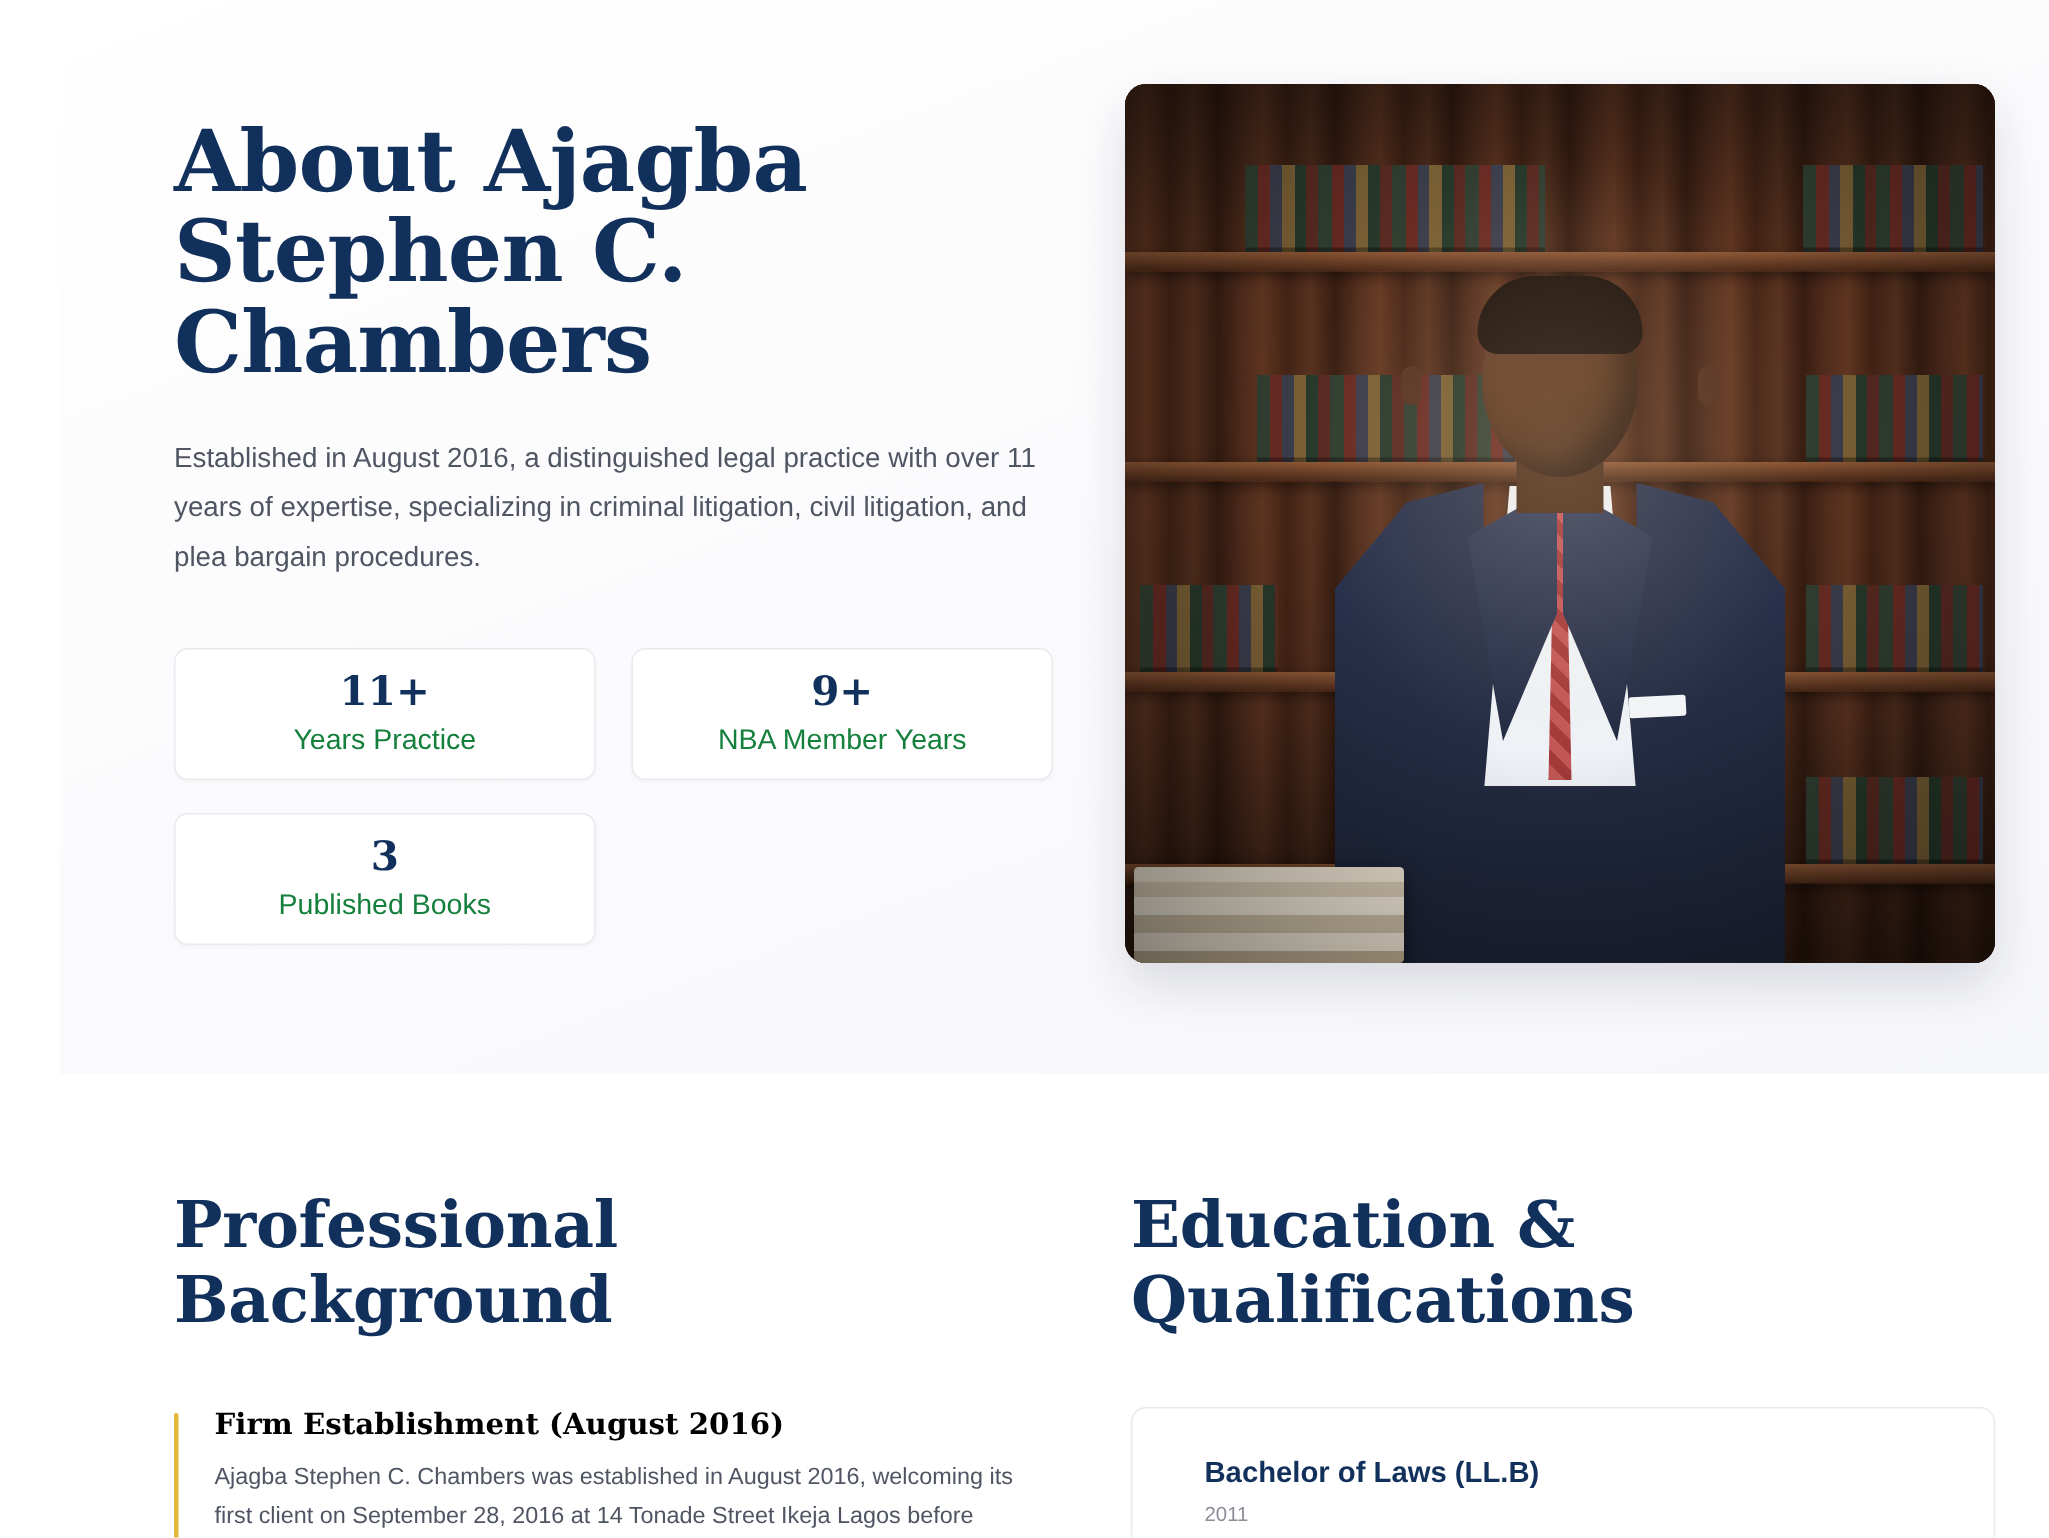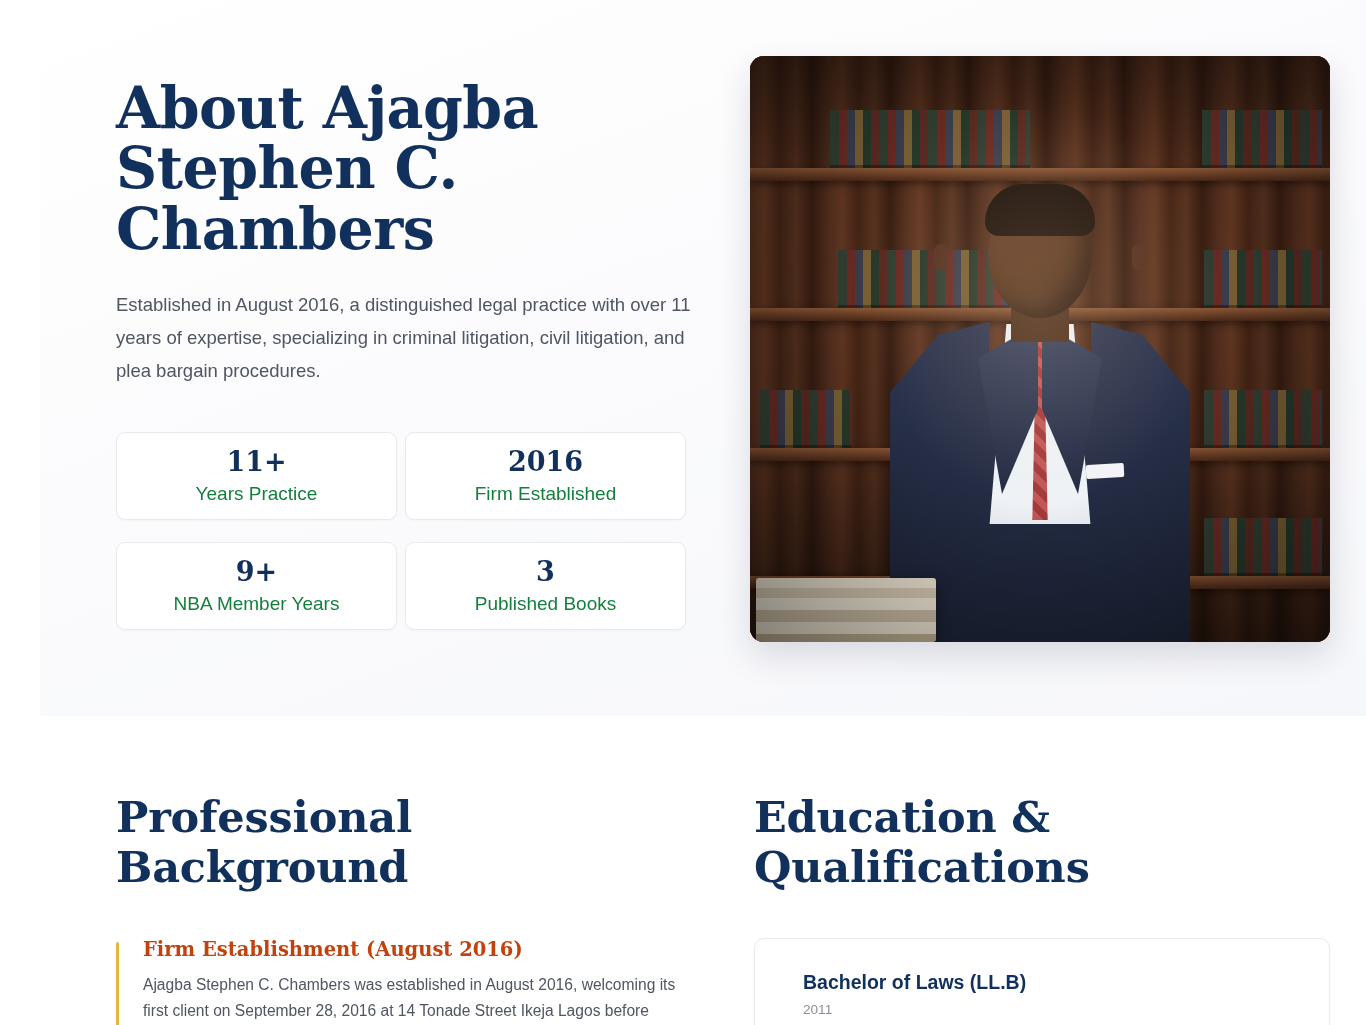--- a/index.html
+++ b/index.html
@@ -42,21 +42,21 @@
     line-height: 1.78;
     color: #4f5562;
     max-width: 588px;
     font-family: "Liberation Sans", sans-serif;
   }
 
   .stats-grid {
     margin-top: 44px;
     display: grid;
     grid-template-columns: 281px 281px;
-    gap: 22px 8px;
+    gap: 22px 24px;
     width: 586px;
   }
   .stat-card {
     background: #ffffff;
     border: 1px solid #e9eaee;
     border-radius: 9px;
     height: 88px;
     display: flex;
     flex-direction: column;
     align-items: center;
@@ -201,21 +201,21 @@
     position: absolute;
     left: 0; top: 4px; bottom: 2px;
     width: 3px;
     background: #e2b93b;
     border-radius: 2px;
   }
   .tl-title {
     font-family: "DejaVu Serif", serif;
     font-weight: 700;
     font-size: 19.5px;
-    color: #c2410c;
+    color: #000000;
   }
   .tl-body {
     margin-top: 11px;
     font-size: 15.6px;
     line-height: 1.68;
     color: #4f5562;
   }
 
   .edu-card {
     margin-top: 46px;
@@ -252,24 +252,20 @@
     <div class="hero-inner">
 
       <div class="hero-left">
         <h1 class="hero-title">About Ajagba Stephen C. Chambers</h1>
         <p class="hero-sub">Established in August 2016, a distinguished legal practice with over 11 years of expertise, specializing in criminal litigation, civil litigation, and plea bargain procedures.</p>
 
         <div class="stats-grid">
           <div class="stat-card">
             <div class="stat-value">11+</div>
             <div class="stat-label">Years Practice</div>
-          </div>
-          <div class="stat-card">
-            <div class="stat-value">2016</div>
-            <div class="stat-label">Firm Established</div>
           </div>
           <div class="stat-card">
             <div class="stat-value">9+</div>
             <div class="stat-label">NBA Member Years</div>
           </div>
           <div class="stat-card">
             <div class="stat-value">3</div>
             <div class="stat-label">Published Books</div>
           </div>
         </div>

